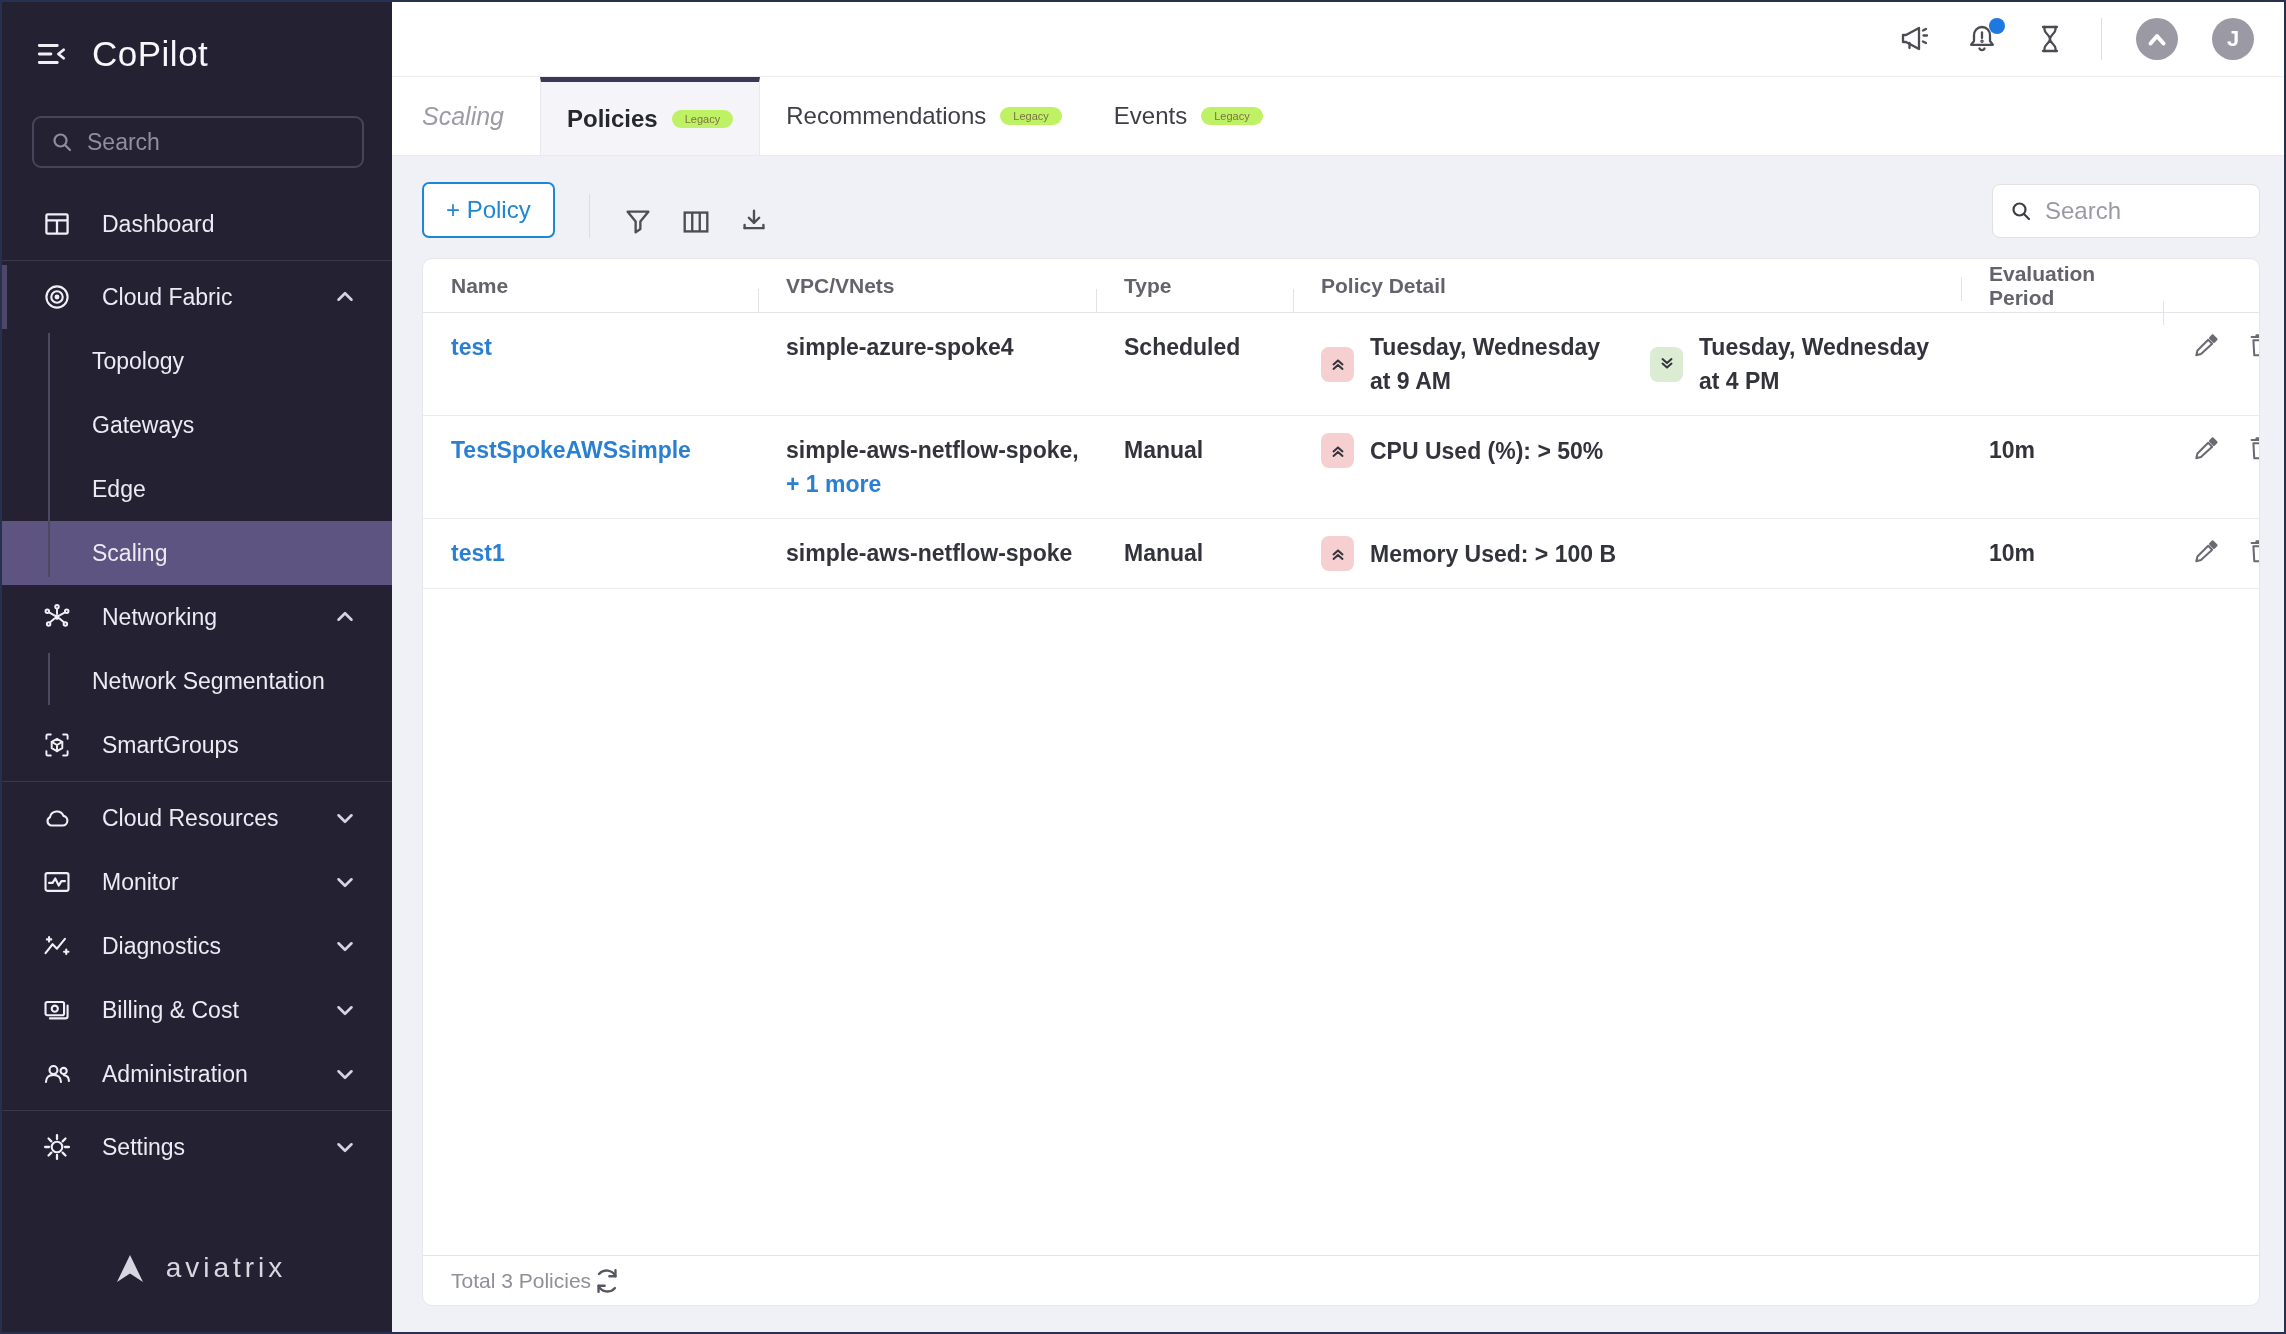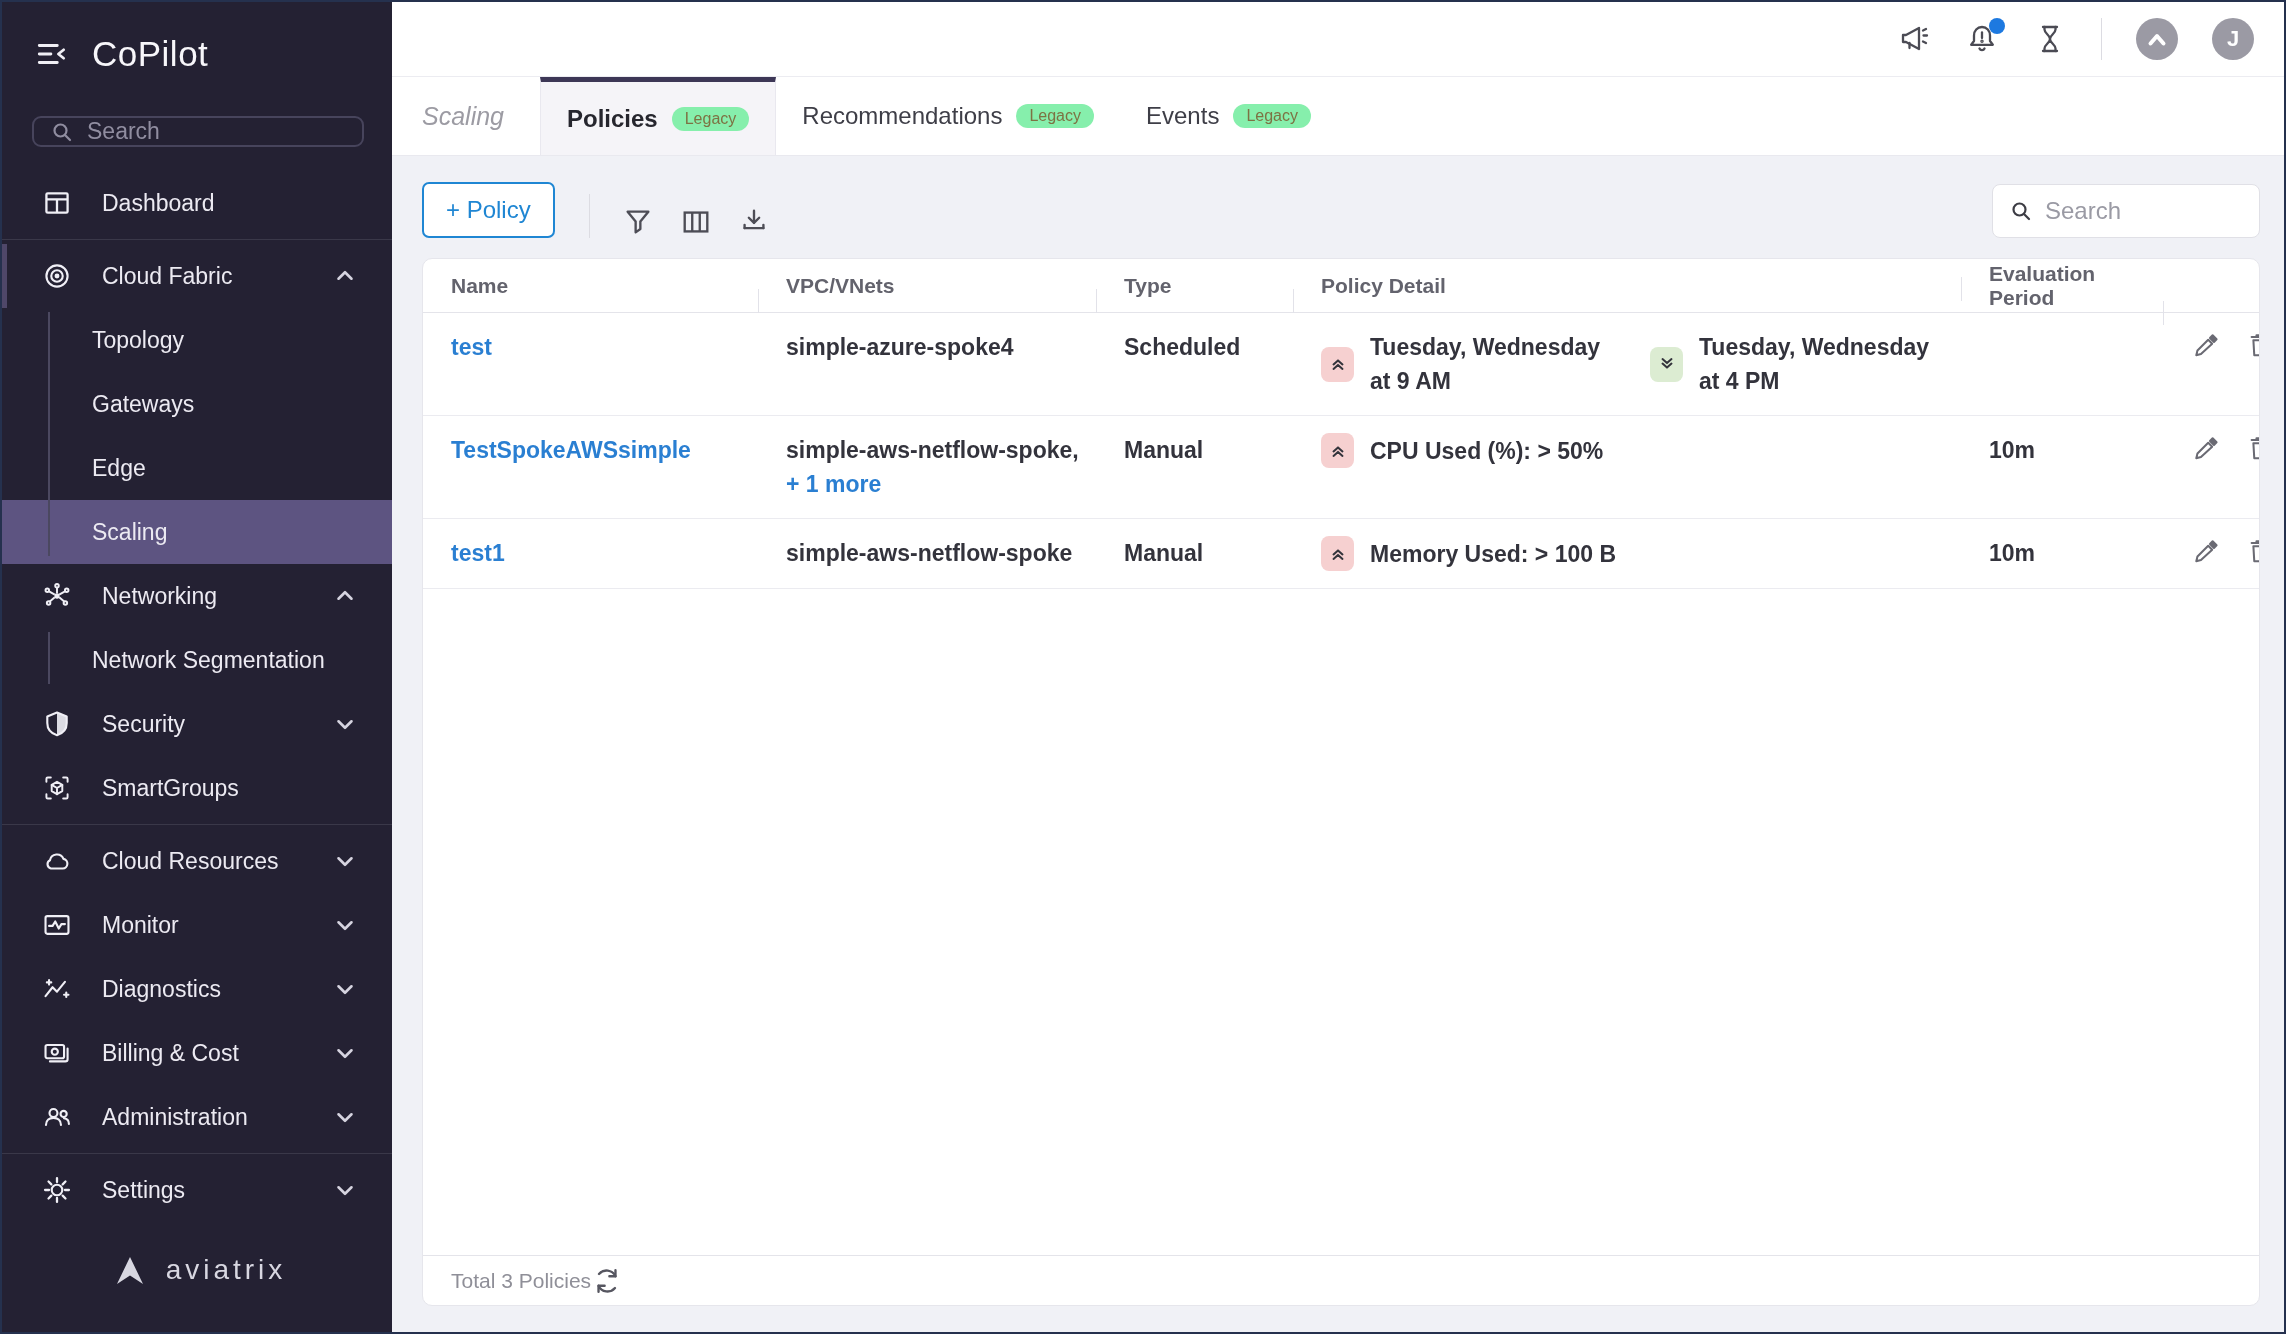--- a/index.html
+++ b/index.html
@@ -39,21 +39,21 @@
   .topbar{ height:74px; background:#fff; display:flex; align-items:center; justify-content:flex-end; gap:34px; padding-right:30px; }
   .tb-icon{ color:#4b4b54; display:flex; position:relative; cursor:pointer; }
   .tb-dot{ position:absolute; top:-4px; right:-6px; width:16px; height:16px; border-radius:50%; background:#1d79e0; }
   .tb-sep{ width:1px; height:42px; background:#dcdce2; }
   .avatar{ width:42px; height:42px; border-radius:50%; background:#9b9aa4; color:#fff; display:flex; align-items:center; justify-content:center; font-size:22px; font-weight:700; cursor:pointer; }
 
   .tabstrip{ height:80px; background:#fff; display:flex; align-items:stretch; border-bottom:1px solid #e9e9ef; border-top:1px solid #ececf1; }
   .page-title{ display:flex; align-items:center; font-style:italic; color:#9c9ba3; font-size:25px; padding:0 36px 0 30px; }
   .tab{ display:flex; align-items:center; gap:14px; padding:0 26px; font-size:24px; color:#3e3e47; cursor:pointer; }
   .tab.active{ background:#f5f4f8; border-top:5px solid #3d3756; border-left:1px solid #e9e8ef; border-right:1px solid #e9e8ef; font-weight:700; color:#26262e; padding-top:0; }
-  .legacy{ background:#86efac; color:#7d7243; font-size:16px; padding:3px 13px; border-radius:13px; font-weight:400; font-style:normal;text-align:center; }
+  .legacy{ background:#bef264; color:#7d7243; font-size:11px; padding:3px 13px; border-radius:13px; font-weight:400; font-style:normal;text-align:center; }
 
   .content{ flex:1; display:flex; flex-direction:column; padding:26px 24px 26px 30px; min-height:0; }
   .toolbar{ display:flex; align-items:flex-end; margin-bottom:20px; flex-shrink:0; }
   .btn-policy{ height:56px; padding:0 22px; background:#fff; border:2px solid #1f86d3; color:#1f86d3; font-size:24px; border-radius:7px; cursor:pointer; font-family:inherit; }
   .tool-sep{ width:1px; height:44px; background:#dcdce2; margin:0 32px 0 34px; }
   .tool-icon{ color:#4d4d56; display:flex; margin-right:26px; cursor:pointer; }
   .toolbar-search{ margin-left:auto; width:268px; height:54px; background:#fff; border:1px solid #e0e0e6; border-radius:8px; display:flex; align-items:center; gap:12px; padding:0 16px; color:#3c3c44; }
   .toolbar-search input{ border:none; outline:none; font-size:24px; color:#44444c; width:100%; font-family:inherit; }
   .toolbar-search input::placeholder{ color:#9a9aa4; }
 
@@ -170,34 +170,20 @@
               <path d="M6 14.5l6-6 6 6"></path>
             </svg>
         </span>
       </div>
       <div class="nav-children">
         <div class="nav-sub">
             <span>Network Segmentation</span>
           </div>
       </div>
 
-      <div class="nav-item">
-        <span class="nicon">
-          <svg width="30" height="30" viewBox="0 0 34 34" fill="none" stroke="currentColor" stroke-width="2.4" stroke-linejoin="round">
-              <path d="M17 4l11 4.5V16c0 7.5-5 12-11 13.8C11 28 6 23.5 6 16V8.5z"></path>
-              <path d="M17 4l11 4.5V16c0 7.5-5 12-11 13.8z" fill="currentColor" stroke="none" opacity="0.9"></path>
-            </svg>
-        </span>
-        <span>Security</span>
-        <span class="chev">
-          <svg width="26" height="26" viewBox="0 0 24 24" fill="none" stroke="currentColor" stroke-width="2.4" stroke-linecap="round" stroke-linejoin="round">
-              <path d="M6 9.5l6 6 6-6"></path>
-            </svg>
-        </span>
-      </div>
 
       <div class="nav-item">
         <span class="nicon">
           <svg width="30" height="30" viewBox="0 0 34 34" fill="none" stroke="currentColor" stroke-width="2.2" stroke-linecap="round" stroke-linejoin="round">
               <path d="M5 10V6.5A1.5 1.5 0 0 1 6.5 5H10M24 5h3.5A1.5 1.5 0 0 1 29 6.5V10M29 24v3.5a1.5 1.5 0 0 1-1.5 1.5H24M10 29H6.5A1.5 1.5 0 0 1 5 27.5V24"></path>
               <path d="M17 10l6 3.5v7L17 24l-6-3.5v-7z"></path>
               <path d="M11 13.5l6 3.5 6-3.5M17 17v7"></path>
             </svg>
         </span>
         <span>SmartGroups</span>

